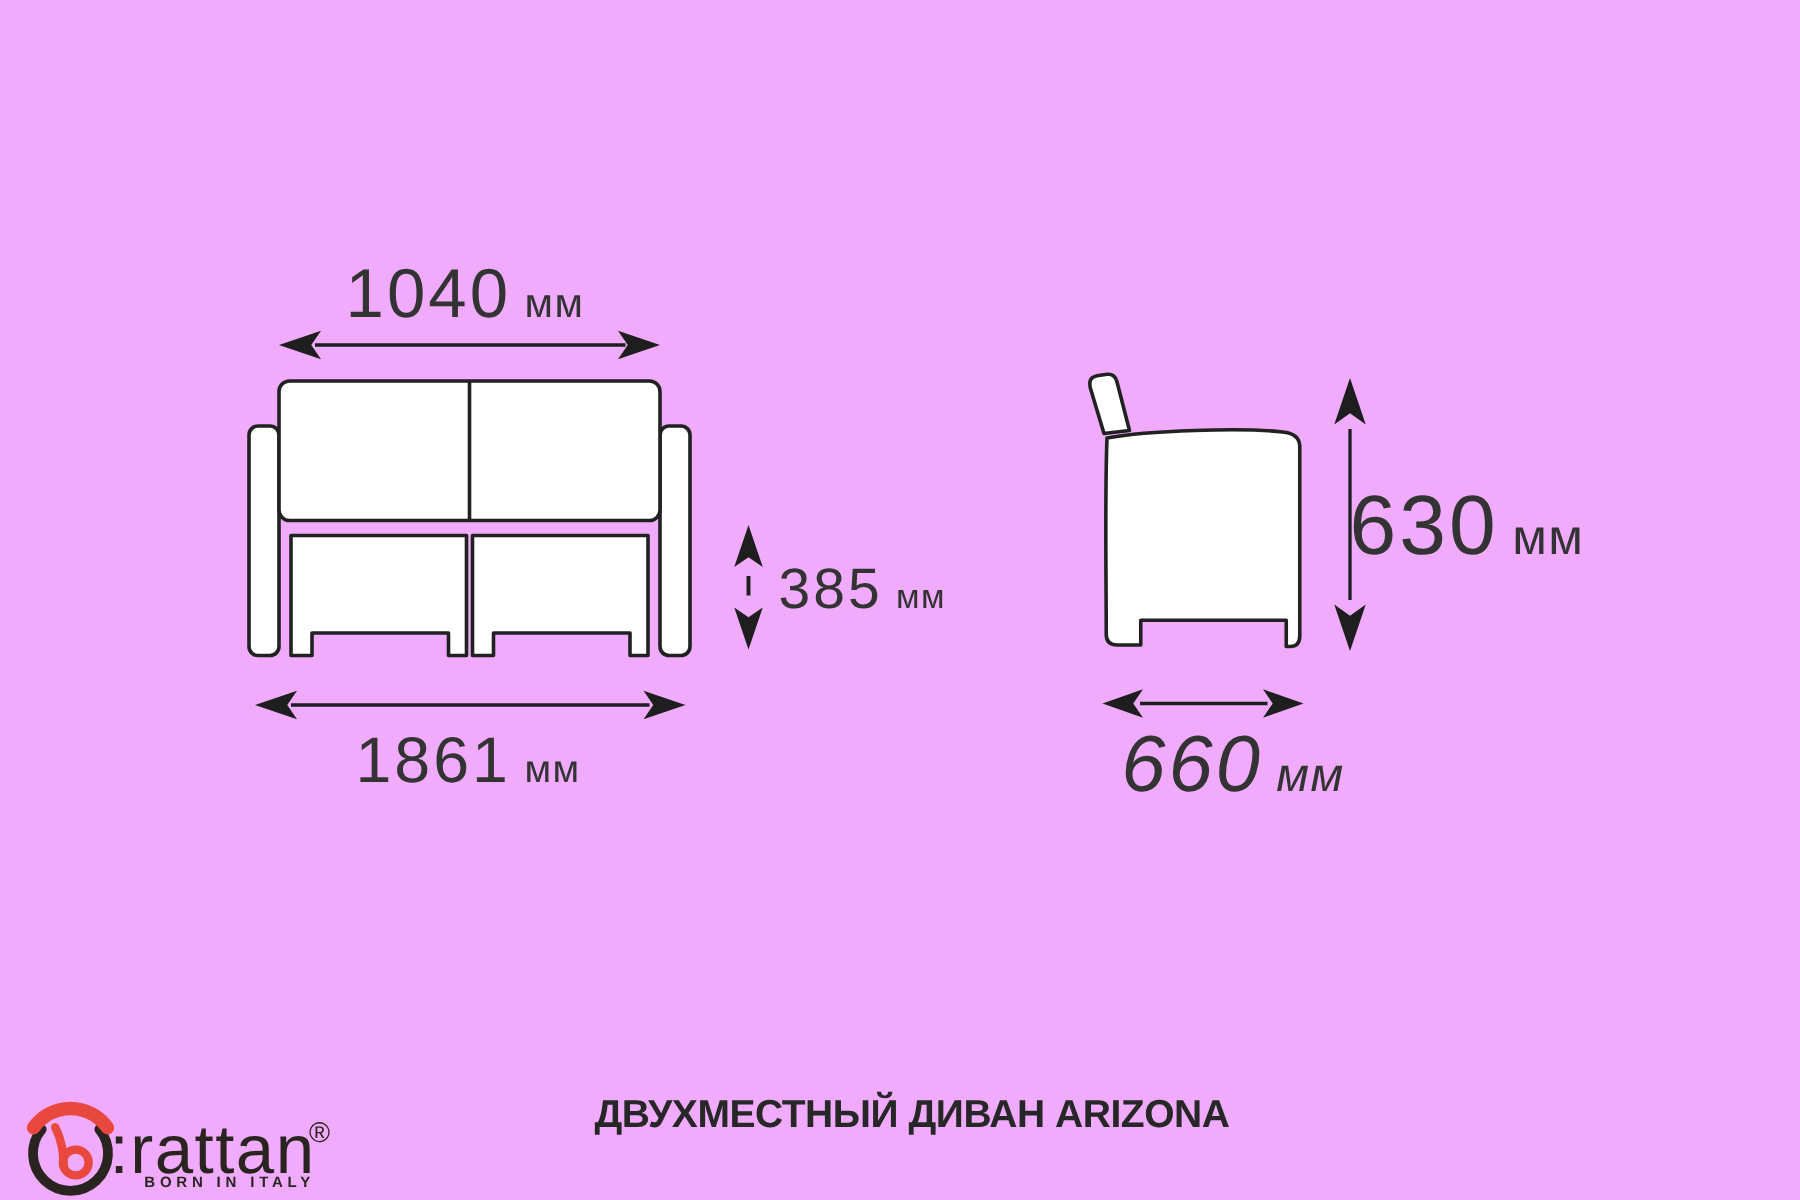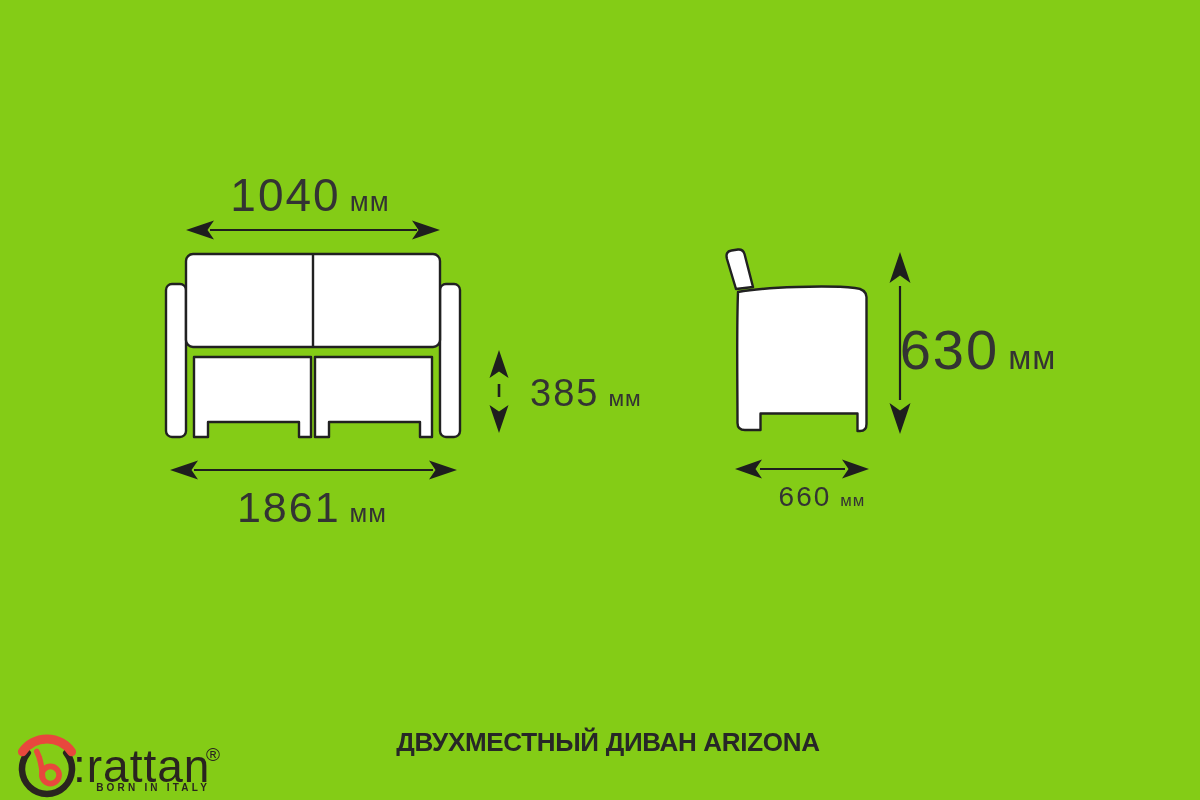--- a/index.html
+++ b/index.html
@@ -1,17 +1,17 @@
 <!DOCTYPE html>
 <html><head>
 <meta charset="utf-8">
 <style>
   html,body{margin:0;padding:0;background:#fff;}
   .canvas{
-    position:relative;width:1200px;height:800px;background:#84cc16;
+    position:relative;width:1200px;height:800px;background:#f0abfc;
     overflow:hidden;font-family:"Liberation Sans",sans-serif;
   }
   svg.art{position:absolute;left:0;top:0;}
   .dim{
     position:absolute;color:#333333;font-weight:300;white-space:nowrap;
     letter-spacing:2px;line-height:1;
   }
   .dim .u{font-size:0.60em;margin-left:9px;letter-spacing:1px;}
   .dim-c{transform:translateX(-50%);}
   .product-title{
@@ -83,33 +83,33 @@
         <polygon points="735,469 762,459.5 755.5,469 762,478.5" stroke="none"></polygon>
         <polygon points="869,469 842,459.5 848.5,469 842,478.5" stroke="none"></polygon>
       </g>
     </g>
   </svg>
 
   <div class="dim dim-c" style="left:310px;top:172px;font-size:46px;">
     <span class="v">1040</span><span class="u">мм</span>
   </div>
 
-  <div class="dim" style="left:519px;top:374px;font-size:38px;margin-left:11px;">
+  <div class="dim" style="left:519px;top:374px;font-size:38px;">
     <span class="v">385</span><span class="u">мм</span>
   </div>
 
   <div class="dim dim-c" style="left:312px;top:486px;font-size:43px;">
     <span class="v">1861</span><span class="u">мм</span>
   </div>
 
   <div class="dim dim-c" style="left:978px;top:322px;font-size:56px;">
     <span class="v">630</span><span class="u">мм</span>
   </div>
 
-  <div class="dim dim-c" style="left:822px;top:483px;font-size:28px;">
+  <div class="dim dim-c" style="left:822px;top:483px;font-size:53px;font-style:italic;">
     <span class="v">660</span><span class="u">мм</span>
   </div>
 
   <div class="product-title">ДВУХМЕСТНЫЙ ДИВАН ARIZONA</div>
 
   <svg class="logo" viewBox="0 0 230 68">
     <g fill="none" stroke-linecap="round">
 
       <path d="M13.8,19.9 A25,25 0 1 0 52.2,19.9" stroke="#29241f" stroke-width="6.5"></path>
 

